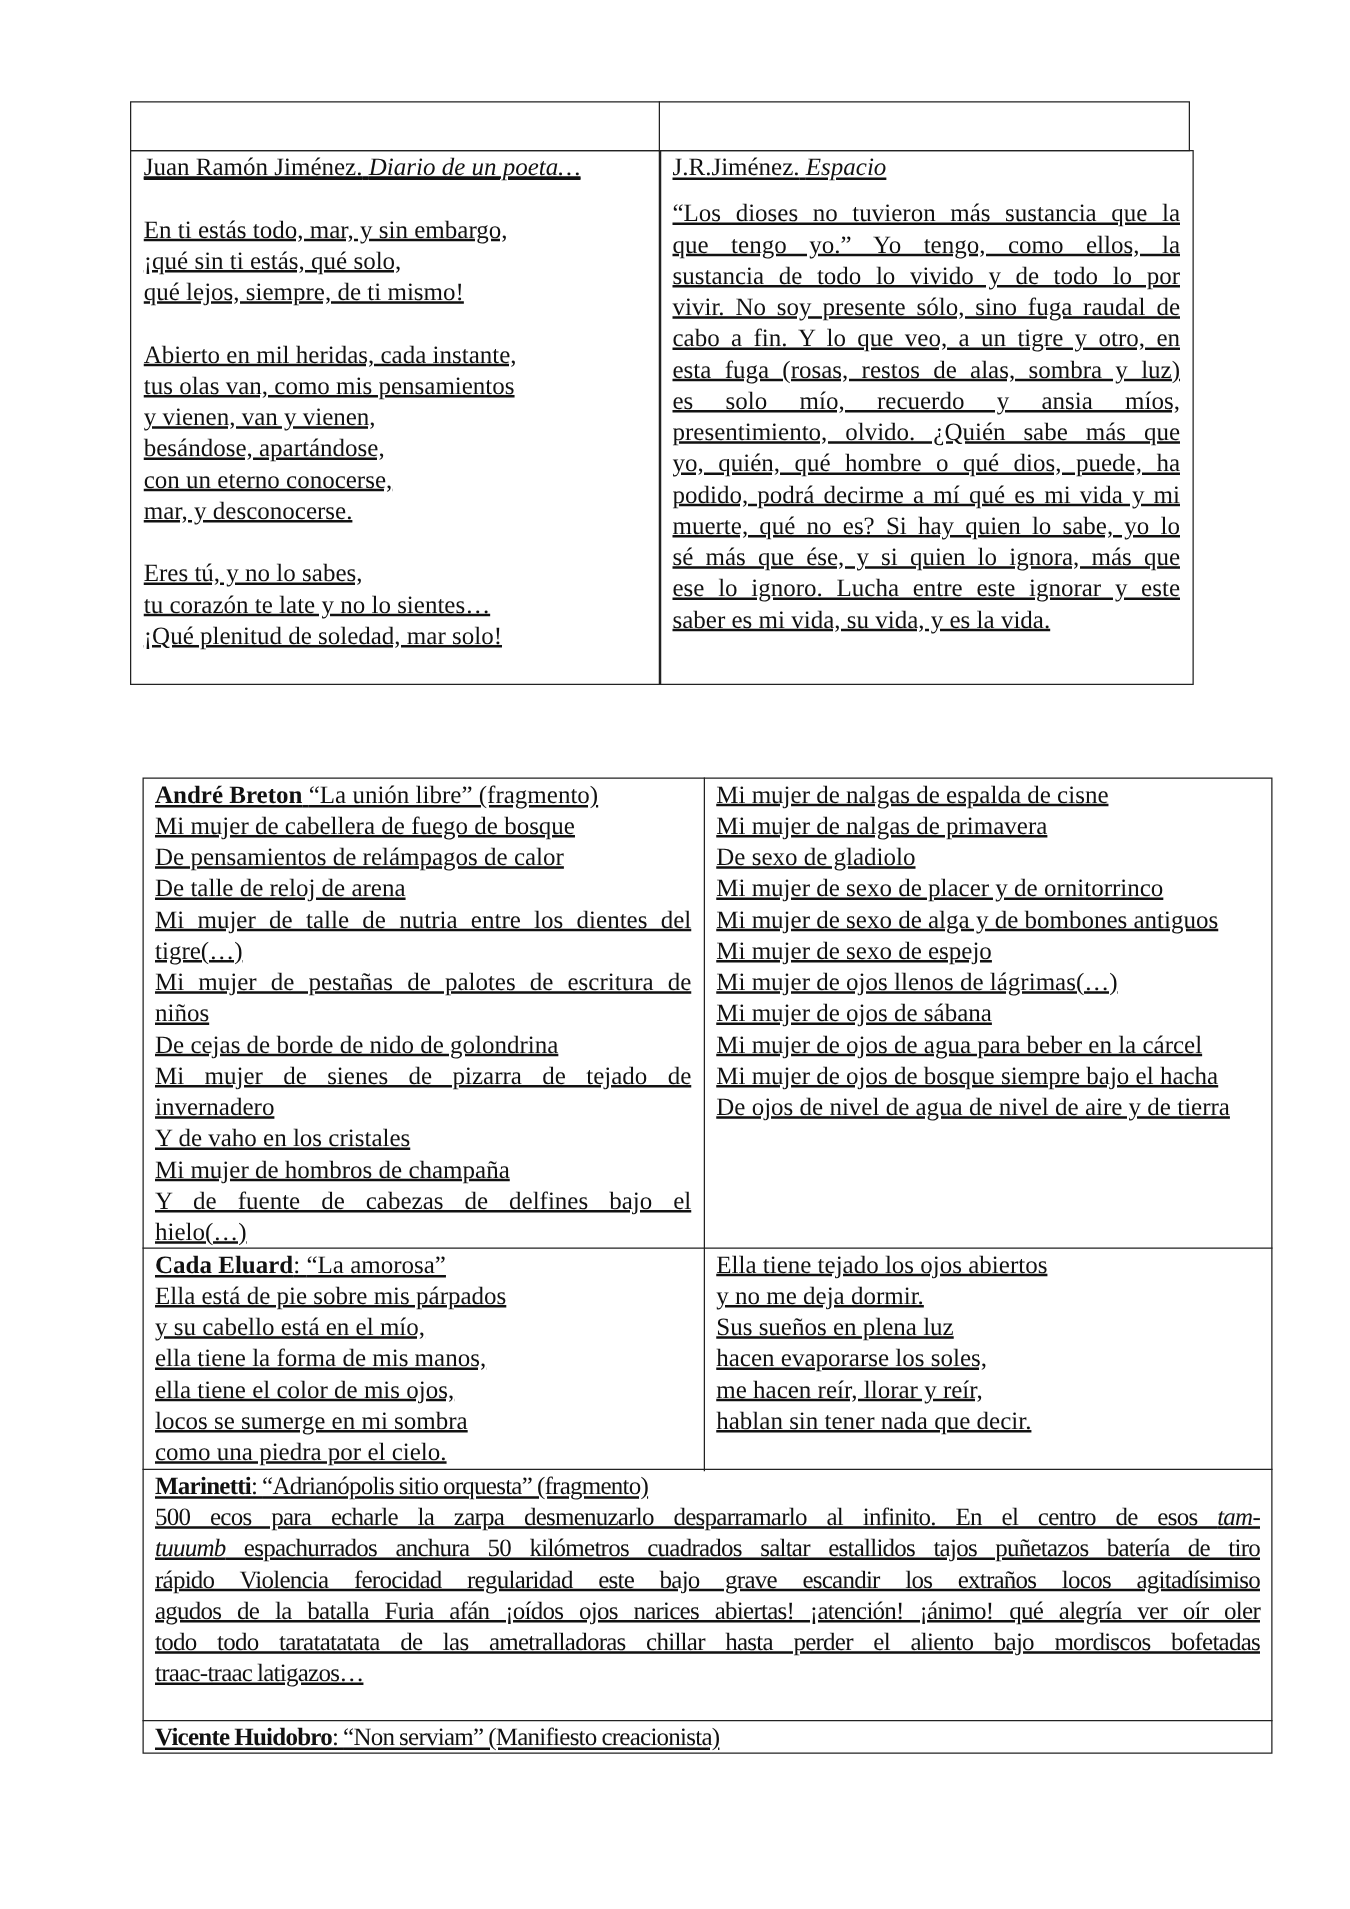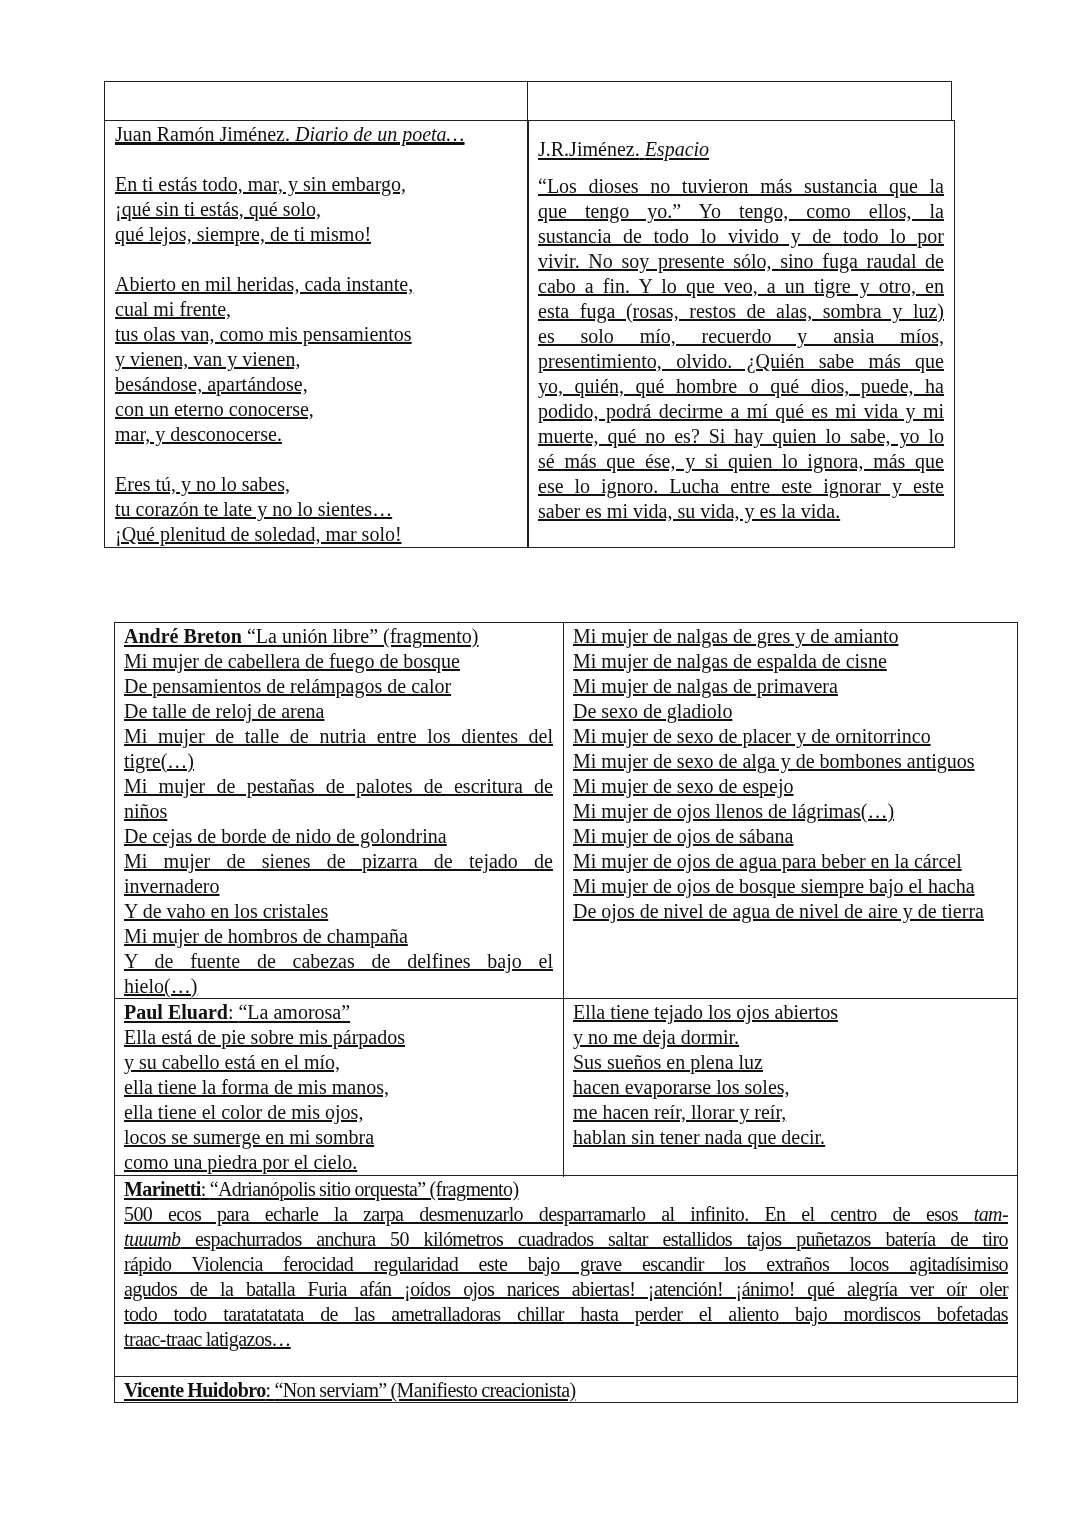--- a/index.html
+++ b/index.html
@@ -31,34 +31,33 @@
 
   <div class="t" style="left:115px; top:122px; width:405px;">
     <span class="line u"><span>Juan Ramón Jiménez.</span> <span class="ital">Diario de un poeta…</span></span>
     <span class="gap"></span>
     <div id="jrj-left-stanzas">
         <span class="line">En ti estás todo, mar, y sin embargo,</span>
         <span class="line">¡qué sin ti estás, qué solo,</span>
         <span class="line">qué lejos, siempre, de ti mismo!</span>
         <span class="gap"></span>
         <span class="line">Abierto en mil heridas, cada instante,</span>
-        <span class="line">cual mi frente,</span>
         <span class="line">tus olas van, como mis pensamientos</span>
         <span class="line">y vienen, van y vienen,</span>
         <span class="line">besándose, apartándose,</span>
         <span class="line">con un eterno conocerse,</span>
         <span class="line">mar, y desconocerse.</span>
         <span class="gap"></span>
         <span class="line">Eres tú, y no lo sabes,</span>
         <span class="line">tu corazón te late y no lo sientes…</span>
         <span class="line">¡Qué plenitud de soledad, mar solo!</span>
       </div>
   </div>
 
-  <div class="t" style="left:538px; top:122px; width:406px;margin-top:15px;">
+  <div class="t" style="left:538px; top:122px; width:406px;">
     <span class="line u" style="display:inline-block;"><span>J.R.Jiménez.</span> <span class="ital">Espacio</span></span>
     <div style="height:12px"></div>
     <div id="jrj-right-lines">
         <span class="just-full">“Los dioses no tuvieron más sustancia que la</span>
         <span class="just-full">que tengo yo.” Yo tengo, como ellos, la</span>
         <span class="just-full">sustancia de todo lo vivido y de todo lo por</span>
         <span class="just-full">vivir. No soy presente sólo, sino fuga raudal de</span>
         <span class="just-full">cabo a fin. Y lo que veo, a un tigre y otro, en</span>
         <span class="just-full">esta fuga (rosas, restos de alas, sombra y luz)</span>
         <span class="just-full">es solo mío, recuerdo y ansia míos,</span>
@@ -95,37 +94,36 @@
         <span class="line">invernadero</span>
         <span class="line">Y de vaho en los cristales</span>
         <span class="line">Mi mujer de hombros de champaña</span>
         <span class="just-full">Y de fuente de cabezas de delfines bajo el</span>
         <span class="line">hielo(…)</span>
       </div>
   </div>
 
   <div class="t" style="left:573px; top:624px; width:440px;">
     <div id="breton-right">
-        <span class="line">Mi mujer de nalgas de gres y de amianto</span>
         <span class="line">Mi mujer de nalgas de espalda de cisne</span>
         <span class="line">Mi mujer de nalgas de primavera</span>
         <span class="line">De sexo de gladiolo</span>
         <span class="line">Mi mujer de sexo de placer y de ornitorrinco</span>
         <span class="line">Mi mujer de sexo de alga y de bombones antiguos</span>
         <span class="line">Mi mujer de sexo de espejo</span>
         <span class="line">Mi mujer de ojos llenos de lágrimas(…)</span>
         <span class="line">Mi mujer de ojos de sábana</span>
         <span class="line">Mi mujer de ojos de agua para beber en la cárcel</span>
         <span class="line">Mi mujer de ojos de bosque siempre bajo el hacha</span>
         <span class="line">De ojos de nivel de agua de nivel de aire y de tierra</span>
       </div>
   </div>
 
   <div class="t" style="left:124px; top:1000px; width:429px;">
-    <span class="line u" style="display:inline-block;"><span class="bold">Paul Eluard</span><span>: </span><span>“La amorosa”</span></span>
+    <span class="line u" style="display:inline-block;"><span class="bold">Cada Eluard</span><span>: </span><span>“La amorosa”</span></span>
     <div id="eluard-left">
         <span class="line">Ella está de pie sobre mis párpados</span>
         <span class="line">y su cabello está en el mío,</span>
         <span class="line">ella tiene la forma de mis manos,</span>
         <span class="line">ella tiene el color de mis ojos,</span>
         <span class="line">locos se sumerge en mi sombra</span>
         <span class="line">como una piedra por el cielo.</span>
       </div>
   </div>
 

